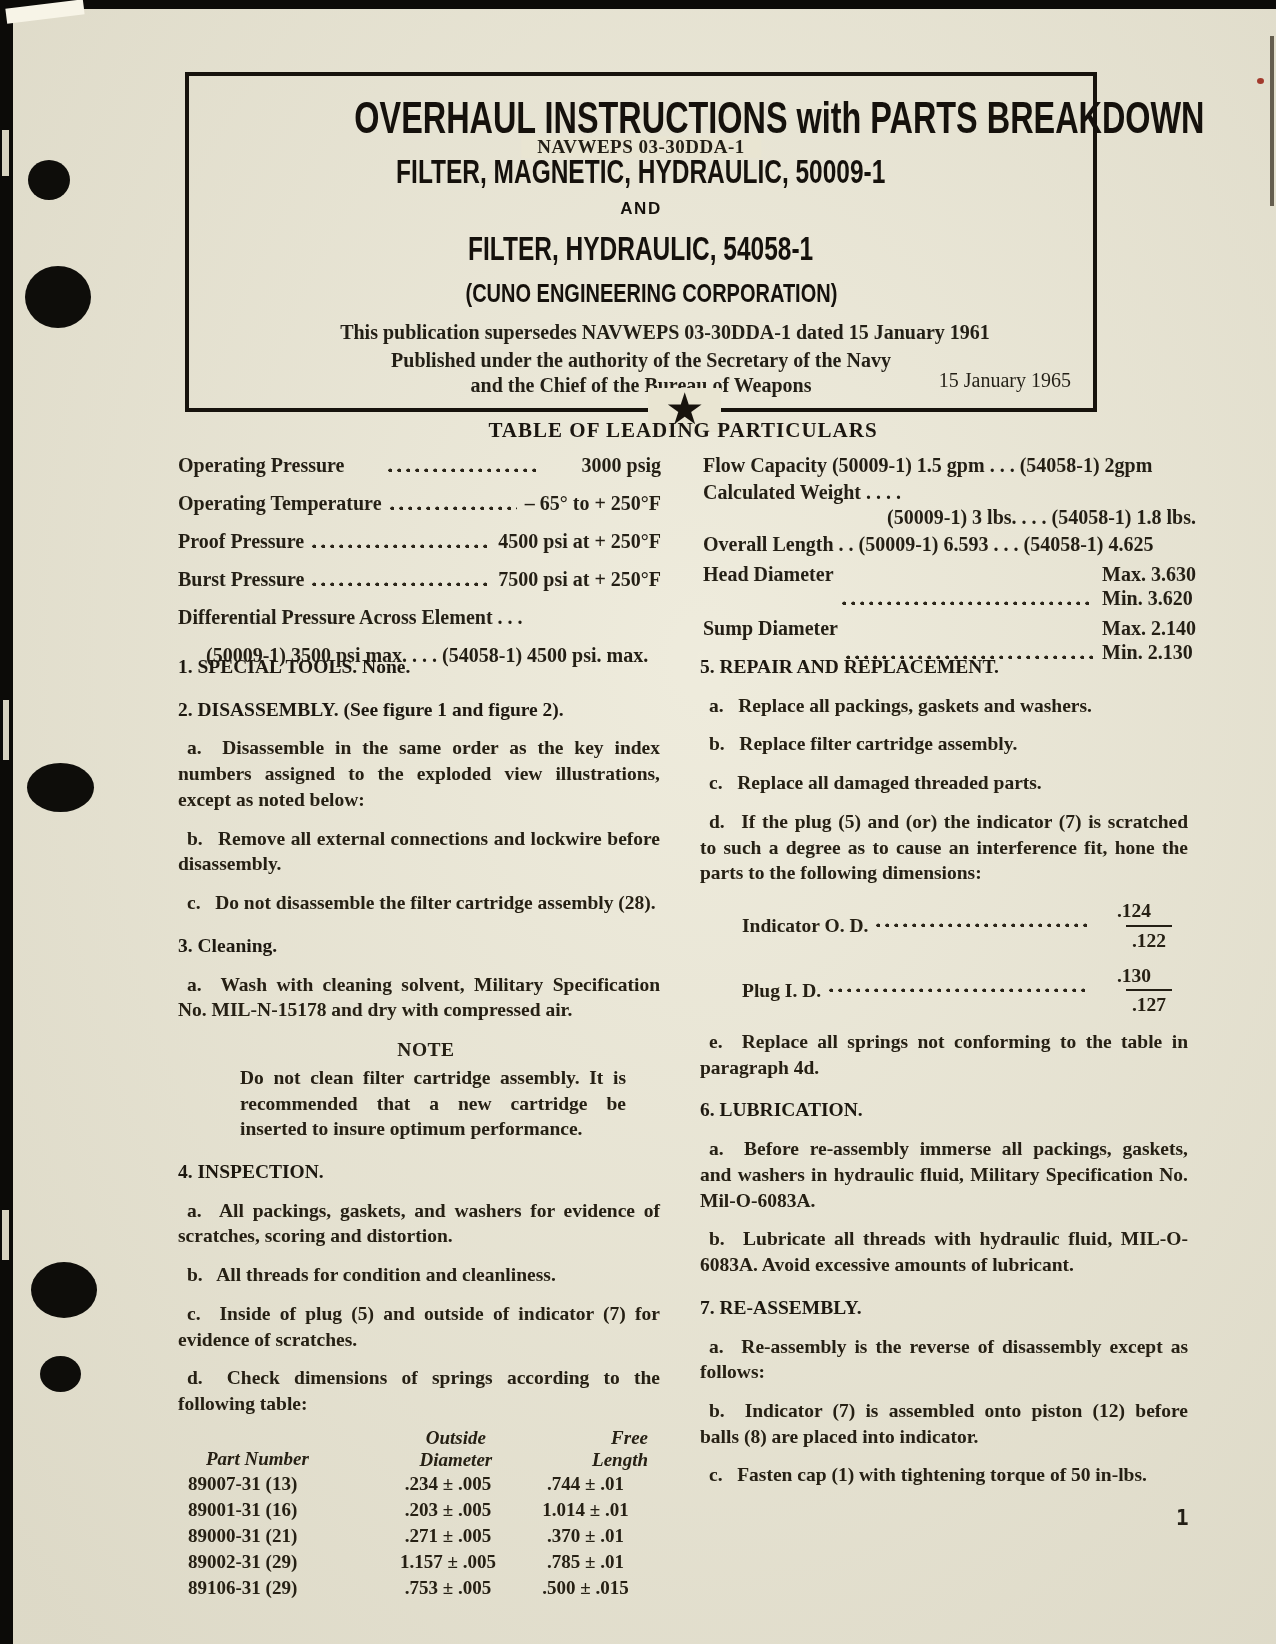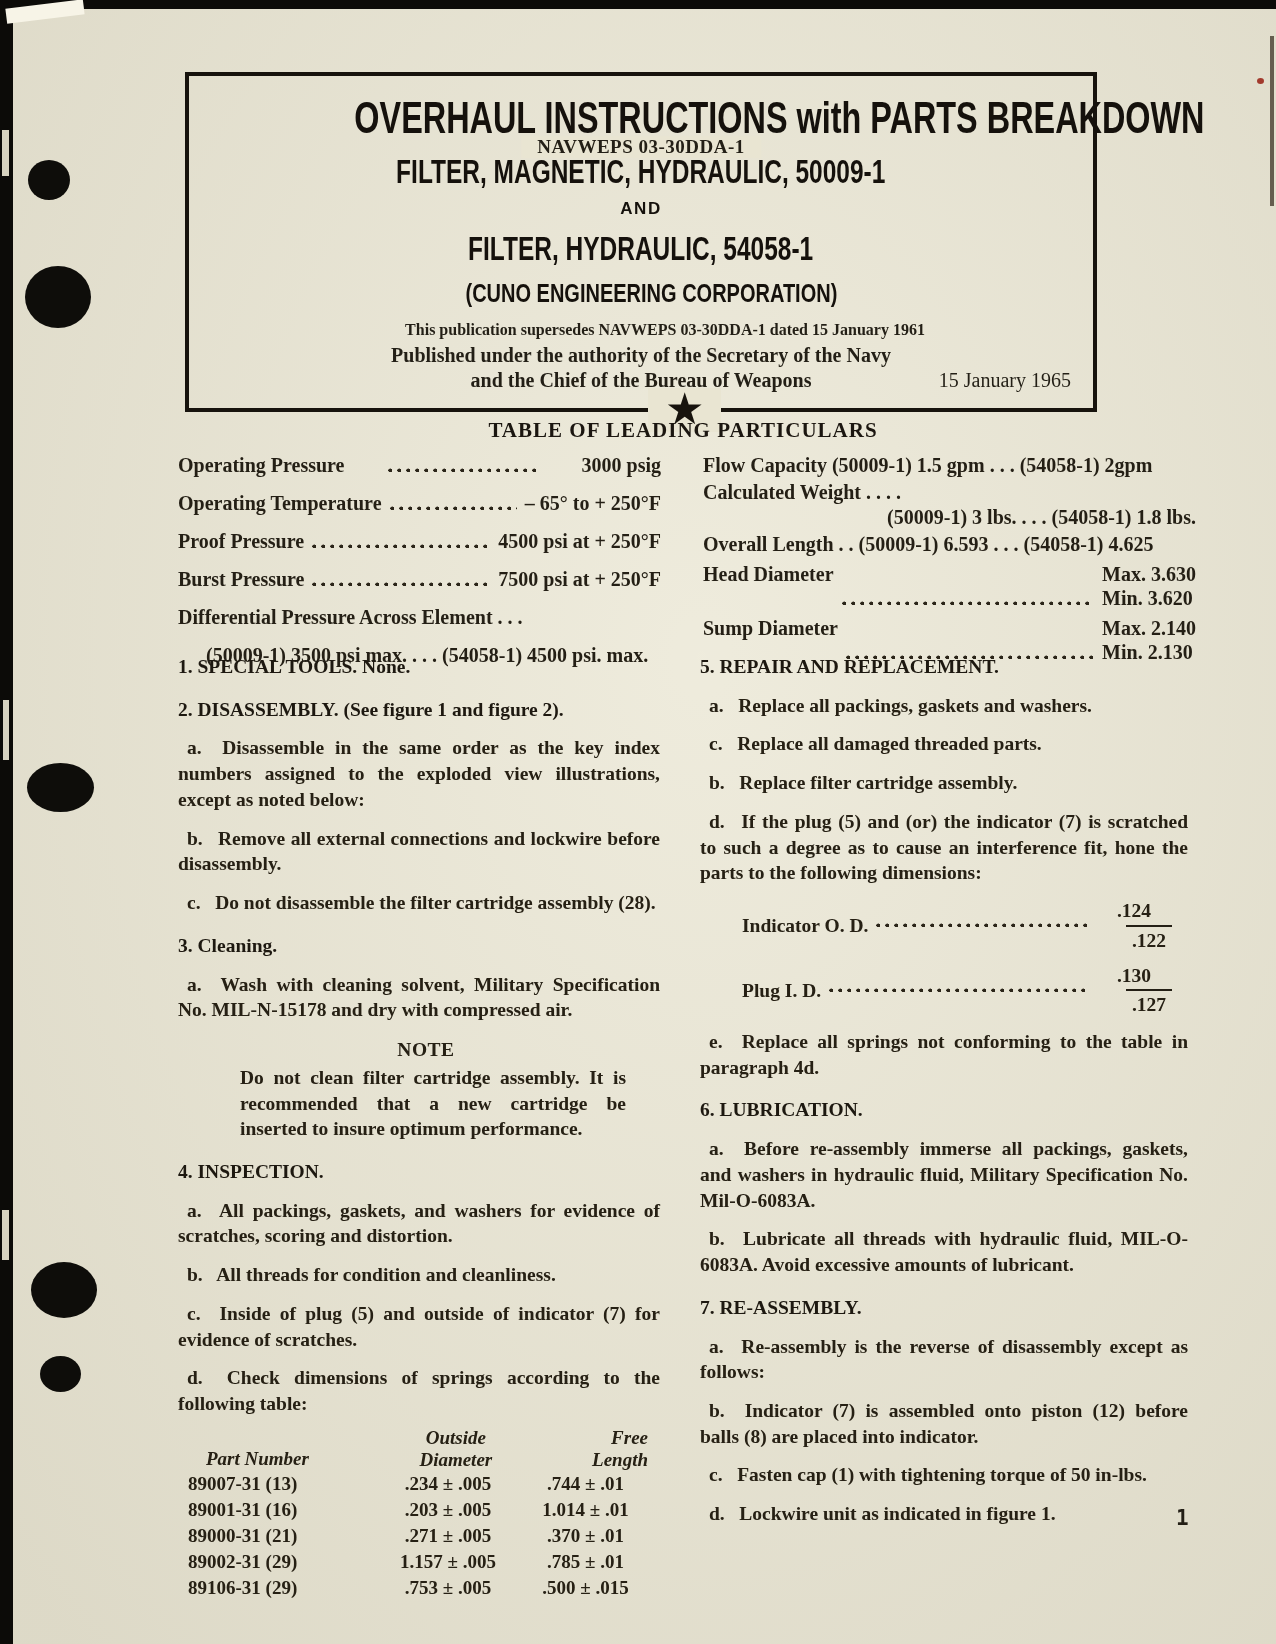--- a/index.html
+++ b/index.html
@@ -34,21 +34,21 @@
     background:#e9e5d2;padding:0 16px;font-size:19px;font-weight:700;letter-spacing:.5px;white-space:nowrap;
   }
   .header-box .doc-ref{left:50%;}
   .condensed{display:inline-block;transform:scaleX(.72);transform-origin:center;white-space:nowrap;
     font-family:"Liberation Sans", sans-serif;font-weight:700;color:#15110c;}
   .doc-title{margin-top:18px;font-size:45px;line-height:1.05;letter-spacing:0;}
   .doc-sub{margin-top:12px;font-size:34px;line-height:1.05;}
   .doc-and{margin-top:9px;font-family:"Liberation Sans", sans-serif;font-weight:700;font-size:17px;letter-spacing:1.5px;color:#15110c;}
   .doc-mfr{margin-top:12px;font-size:25px;padding-left:20px;}
   .doc-mfr .condensed{transform:scaleX(.8);}
-  .doc-supersedes{margin-top:13px;font-size:16px;font-weight:600;padding-left:48px;}
+  .doc-supersedes{margin-top:13px;font-size:20px;font-weight:600;padding-left:48px;}
   .doc-authority{margin-top:4px;font-size:20px;font-weight:600;line-height:1.25;}
   .doc-date{position:absolute;right:22px;bottom:16px;font-size:20px;font-weight:500;}
   .star{
     position:absolute;left:648px;top:388px;background:#e9e5d2;padding:0 17px;
     font-size:44px;line-height:44px;color:#17130d;
   }
 
   
   .toc-heading{
     position:absolute;left:178px;top:418px;width:1010px;text-align:center;
@@ -245,22 +245,22 @@
           <span class="c1">89106-31  (29)</span>
           <span class="c2">.753 ± .005</span>
           <span class="c3">.500 ± .015</span>
         </div>
       </div>
     </div>
 
     <div class="bcol right">
       <div class="sect">5. REPAIR AND REPLACEMENT.</div>
       <div class="para">a.  Replace all packings, gaskets and washers.</div>
+      <div class="para">b.  Replace filter cartridge assembly.</div>
       <div class="para">c.  Replace all damaged threaded parts.</div>
-      <div class="para">b.  Replace filter cartridge assembly.</div>
       <div class="para">d.  If the plug (5) and (or) the indicator (7) is scratched to such a degree as to cause an interference fit, hone the parts to the following dimensions:</div>
 
       <div class="dimrow">
         <span class="dimlabel">Indicator O. D.</span>
         <span class="pleader"></span>
         <span class="frac">
           <span class="top">.124</span>
           <span class="bot">.122</span>
         </span>
       </div>
@@ -274,18 +274,17 @@
       </div>
 
       <div class="para">e.  Replace all springs not conforming to the table in paragraph 4d.</div>
       <div class="sect">6. LUBRICATION.</div>
       <div class="para">a.  Before re-assembly immerse all packings, gaskets, and washers in hydraulic fluid, Military Specification No. Mil-O-6083A.</div>
       <div class="para">b.  Lubricate all threads with hydraulic fluid, MIL-O-6083A. Avoid excessive amounts of lubricant.</div>
       <div class="sect">7. RE-ASSEMBLY.</div>
       <div class="para">a.  Re-assembly is the reverse of disassembly except as follows:</div>
       <div class="para">b.  Indicator (7) is assembled onto piston (12) before balls (8) are placed into indicator.</div>
       <div class="para">c.  Fasten cap (1) with tightening torque of 50 in-lbs.</div>
-      <div class="para">d.  Lockwire unit as indicated in figure 1.</div>
     </div>
   </div>
 
   <div class="page-number">1</div>
 </div>
 
 </body></html>

